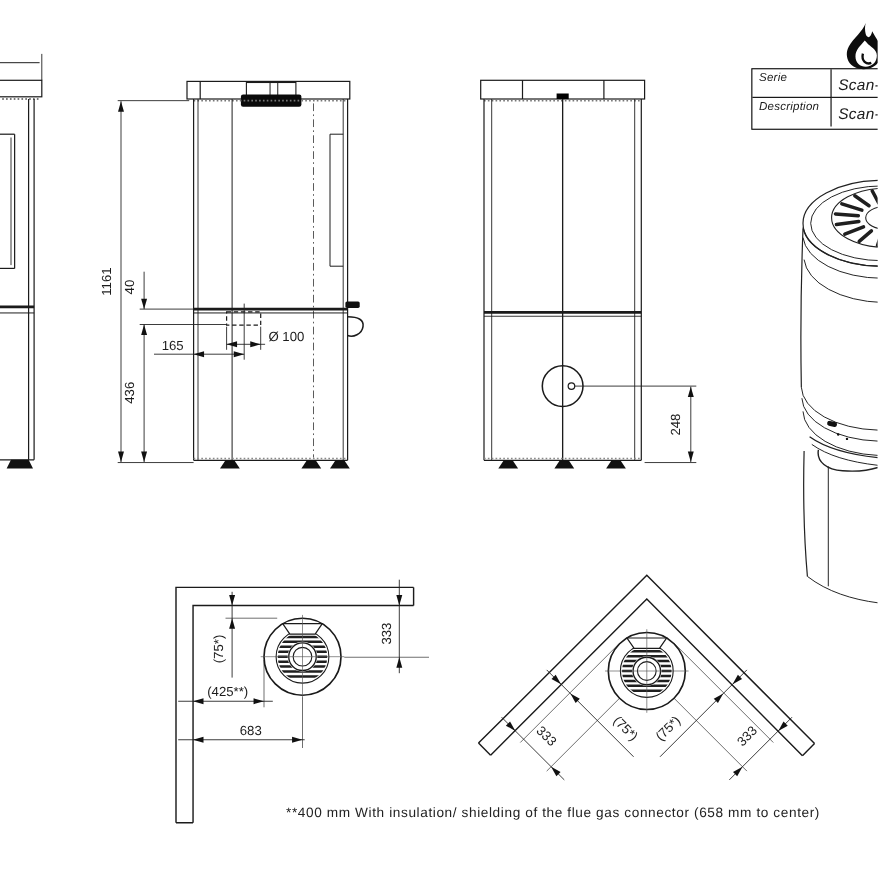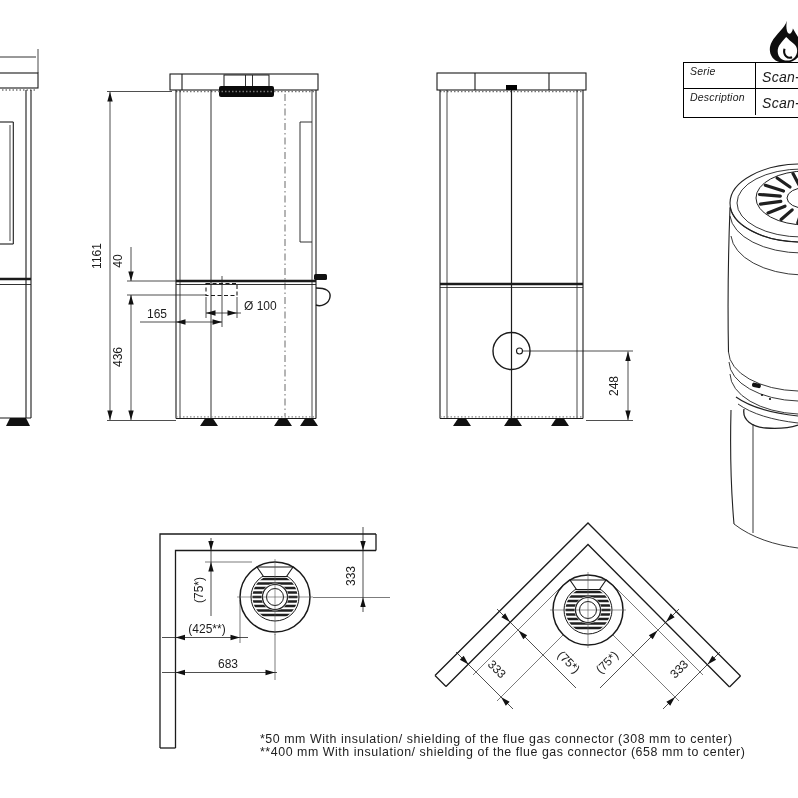--- a/index.html
+++ b/index.html
@@ -271,17 +271,16 @@
   <div class="cell val r2">Scan-</div>
 </div>
 
 <svg class="flame" viewBox="0 0 50 52">
   <path d="M25,1 C22,10 12,17 7,26 C2,35 5,47 17,50 C30,53 41,46 42,34 C43,25 36,18 32,10 C31,16 27,19 25,13 C24,9 24,5 25,1 Z" fill="#0d0d0d"></path>
   <path d="M24,20 C19,26 14,30 14,37 C14,44 19,48 25,48 C32,48 37,43 37,36 C37,29 30,27 26,22 Z" fill="#fff"></path>
   <path d="M22,34 C20,42 26,46 31,44" fill="none" stroke="#0d0d0d" stroke-width="2.5"></path>
 </svg>
 
 <div class="notes">
-  <div>*50 mm With insulation/ shielding of the flue gas connector (308 mm to center)</div>
   <div>**400 mm With insulation/ shielding of the flue gas connector (658 mm to center)</div>
 </div>
 
 </div>
 
 </body></html>

